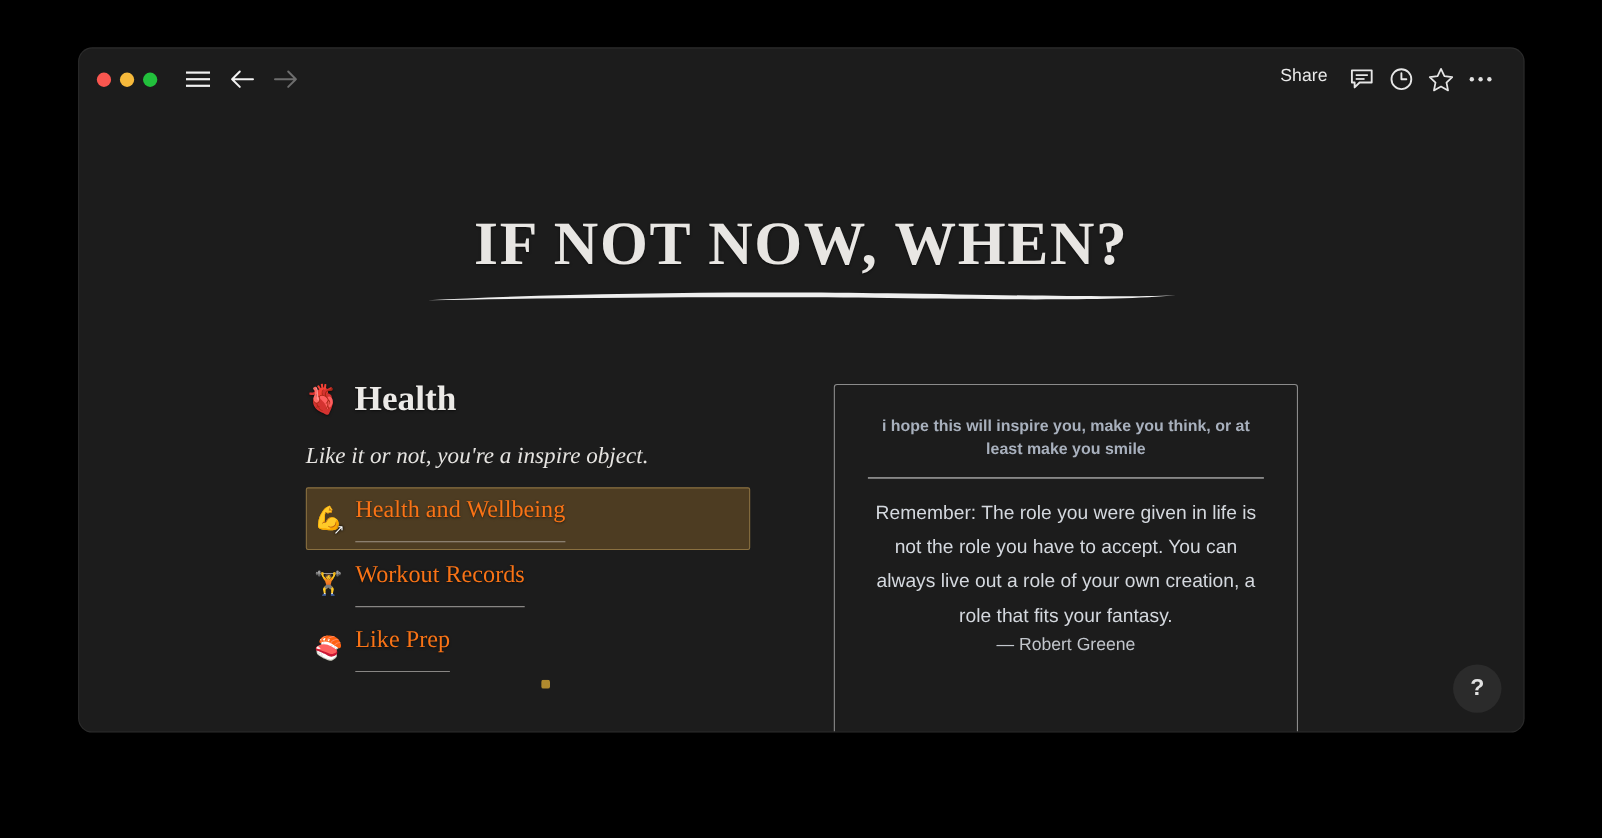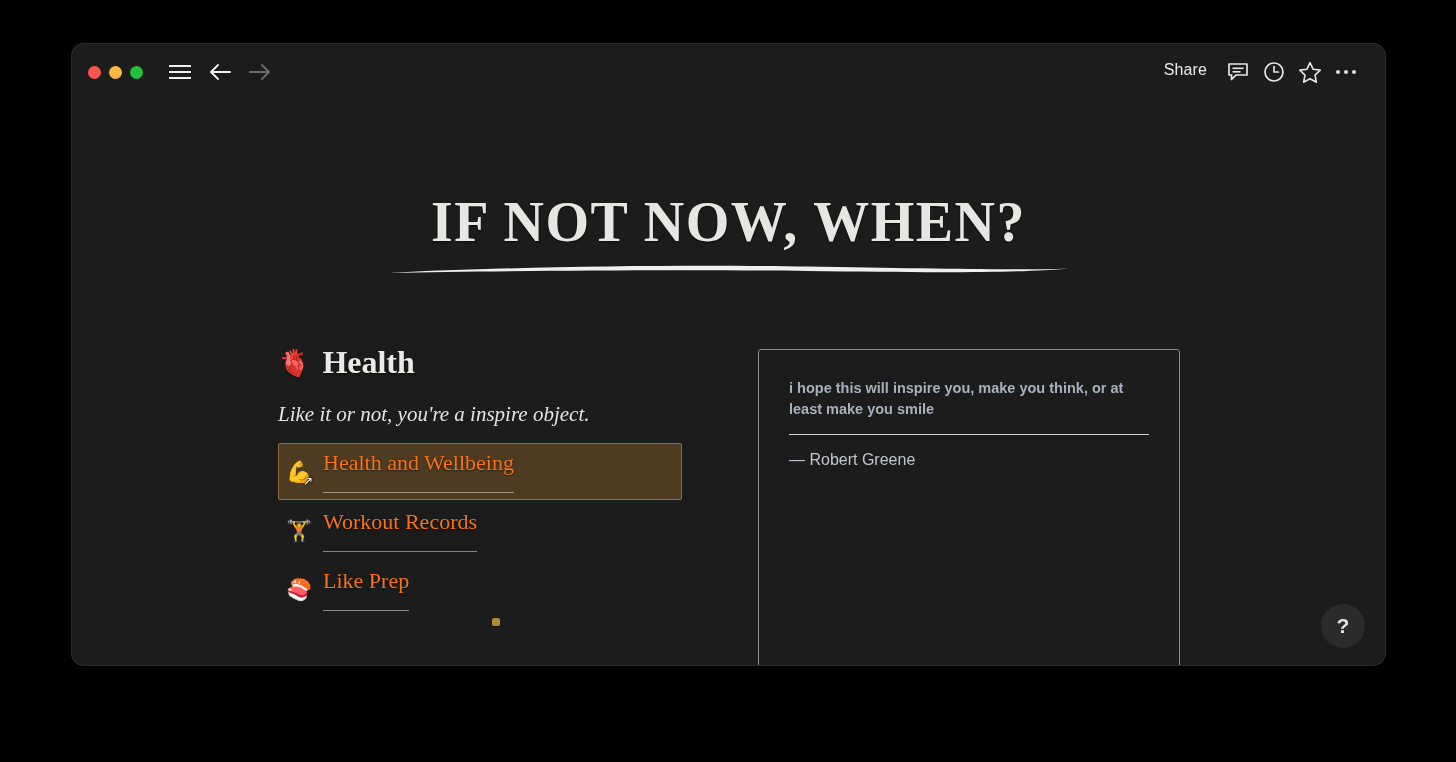--- a/index.html
+++ b/index.html
@@ -238,20 +238,21 @@
     width: 422px;
   }
   .quote-card {
     border: 1px solid #8b8b8b;
     border-radius: 3px;
     background: #1c1c1c;
     padding: 22px 30px 26px 30px;
     box-sizing: border-box;
     width: 422px;
     min-height: 321px;
+    text-align: center;
   }
   .quote-header {
     font-size: 14.5px;
     font-weight: bold;
     line-height: 1.45;
     color: #a8b0bd;
     margin: 6px 0 14px 0;
   }
   .quote-divider {
     height: 1px;
@@ -419,20 +420,21 @@
 
           <div class="clipped-row">
             <div class="tip"></div>
           </div>
         </div>
 
         <div class="col-right">
           <div class="quote-card">
             <div class="quote-header">i hope this will inspire you, make you think, or at least make you smile</div>
             <hr class="quote-divider">
+            <p class="quote-body">Remember: The role you were given in life is not the role you have to accept. You can always live out a role of your own creation, a role that fits your fantasy.</p>
             <p class="quote-attrib">— Robert Greene</p>
           </div>
         </div>
       </div>
 
       <div class="help-fab">?</div>
     </div>
   </div>
 </div>
 

